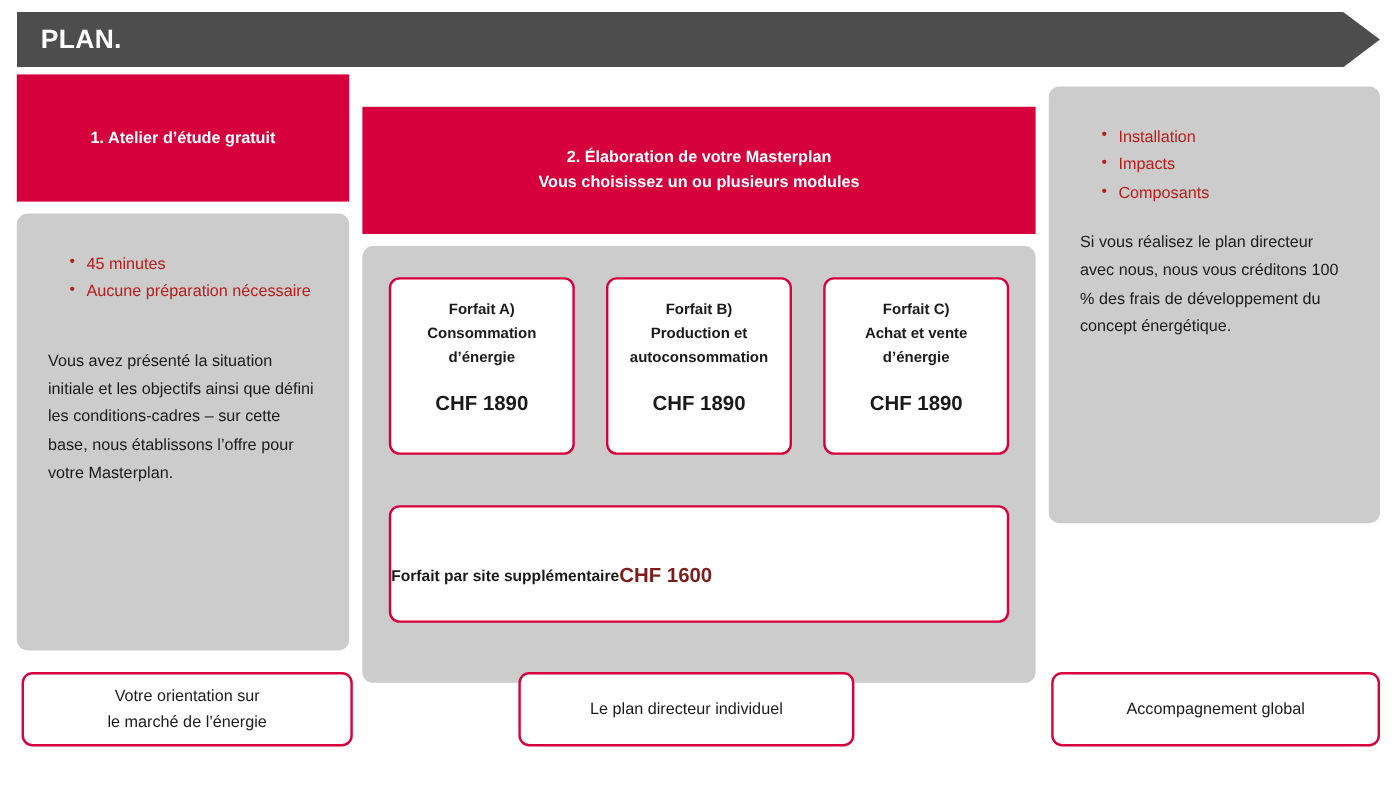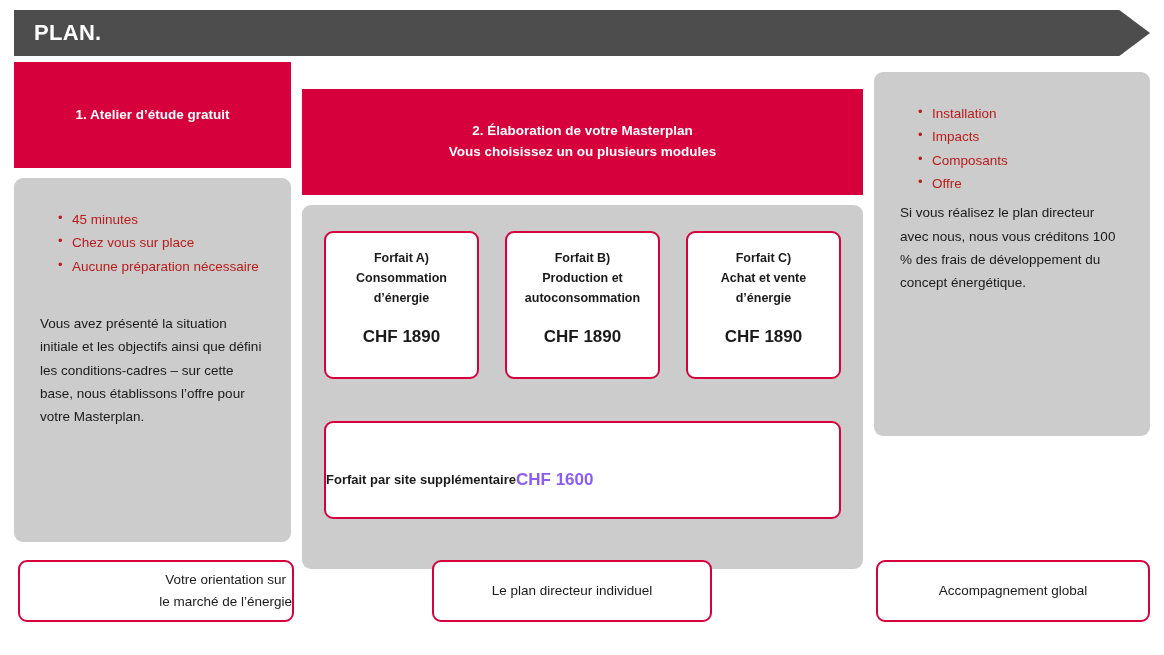--- a/index.html
+++ b/index.html
@@ -88,39 +88,39 @@
     left: 0; top: -1px;
     font-size: 13px;
   }
 
   .body-para {
     margin-top: 34px;
     font-size: 13.5px;
     color: #1a1a1a;
     line-height: 1.73;
   }
-  .body-para-tight { margin-top: 6px; }
+  .body-para-tight { margin-top: 18px; }
 
   
   .footer-box {
     position: absolute;
     top: 560px;
     background: #ffffff;
     border: 2px solid #d6003c;
     border-radius: 9px;
     height: 62px;
     display: flex;
     align-items: center;
     justify-content: center;
     text-align: center;
     font-size: 13.5px;
     color: #1a1a1a;
     line-height: 1.6;
   }
-  .fb-1 { left: 18px;  width: 276px; justify-content: flex-end; }
+  .fb-1 { left: 18px;  width: 276px; }
   .fb-2 { left: 432px; width: 280px; }
   .fb-3 { left: 876px; width: 274px; }
 
   
   .cards-row {
     position: absolute;
     left: 22px; top: 26px;
     width: 517px;
     display: flex;
     justify-content: space-between;
@@ -166,42 +166,41 @@
   .wide-card-title {
     margin-top: 18px;
     font-size: 13px;
     font-weight: bold;
     color: #1a1a1a;
   }
   .wide-card-price {
     margin-top: 20px;
     font-size: 17px;
     font-weight: bold;
-    color: #8b5cf6;
+    color: #7f1d1d;
   }
 </style>
 </head>
 <body>
 
 <div class="page">
 
   <div class="banner">
     <div class="banner-shape"></div>
     <div class="banner-title">PLAN.</div>
   </div>
 
   <div class="col col-1">
     <div class="col-head">
       <span>1. Atelier d’étude gratuit</span>
     </div>
     <div class="col-body">
       <div class="body-pad">
         <ul class="bullets">
           <li>45 minutes</li>
-          <li>Chez vous sur place</li>
           <li>Aucune préparation nécessaire</li>
         </ul>
         <p class="body-para">Vous avez présenté la situation initiale et les objectifs ainsi que défini les conditions-cadres – sur cette base, nous établissons l’offre pour votre Masterplan.</p>
       </div>
     </div>
   </div>
 
   <div class="col col-2">
     <div class="col-head">
       <span>2. Élaboration de votre Masterplan</span>
@@ -248,21 +247,20 @@
     </div>
   </div>
 
   <div class="col col-3">
     <div class="col-body">
       <div class="body-pad">
         <ul class="bullets">
           <li>Installation</li>
           <li>Impacts</li>
           <li>Composants</li>
-          <li>Offre</li>
         </ul>
         <p class="body-para body-para-tight">Si vous réalisez le plan directeur avec nous, nous vous créditons 100 % des frais de développement du concept énergétique.</p>
       </div>
     </div>
   </div>
 
   <div class="footer-box fb-1">
     <div>
       <span>Votre orientation sur</span><br>
       <span>le marché de l’énergie</span>

